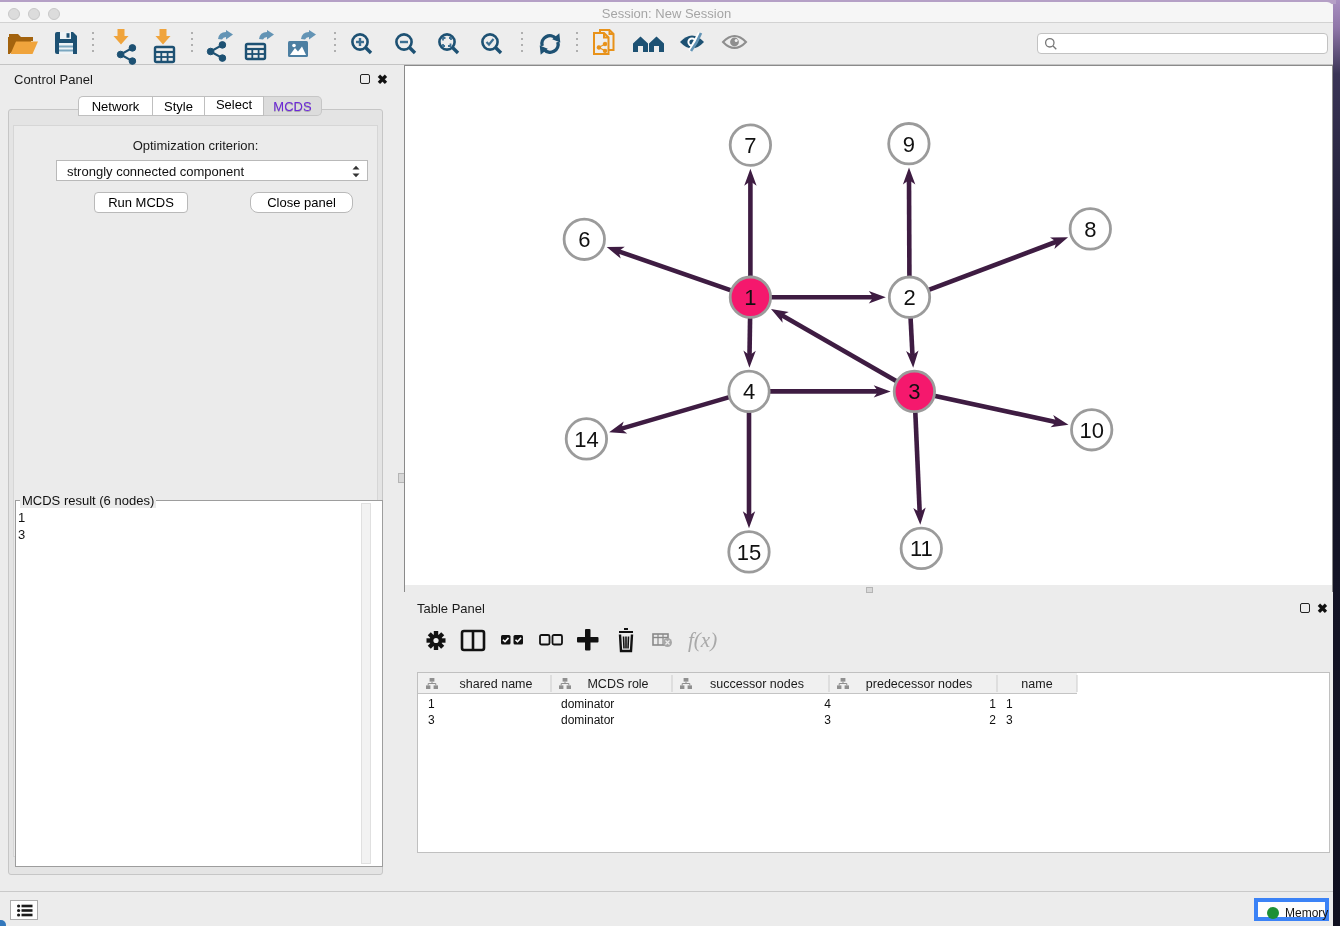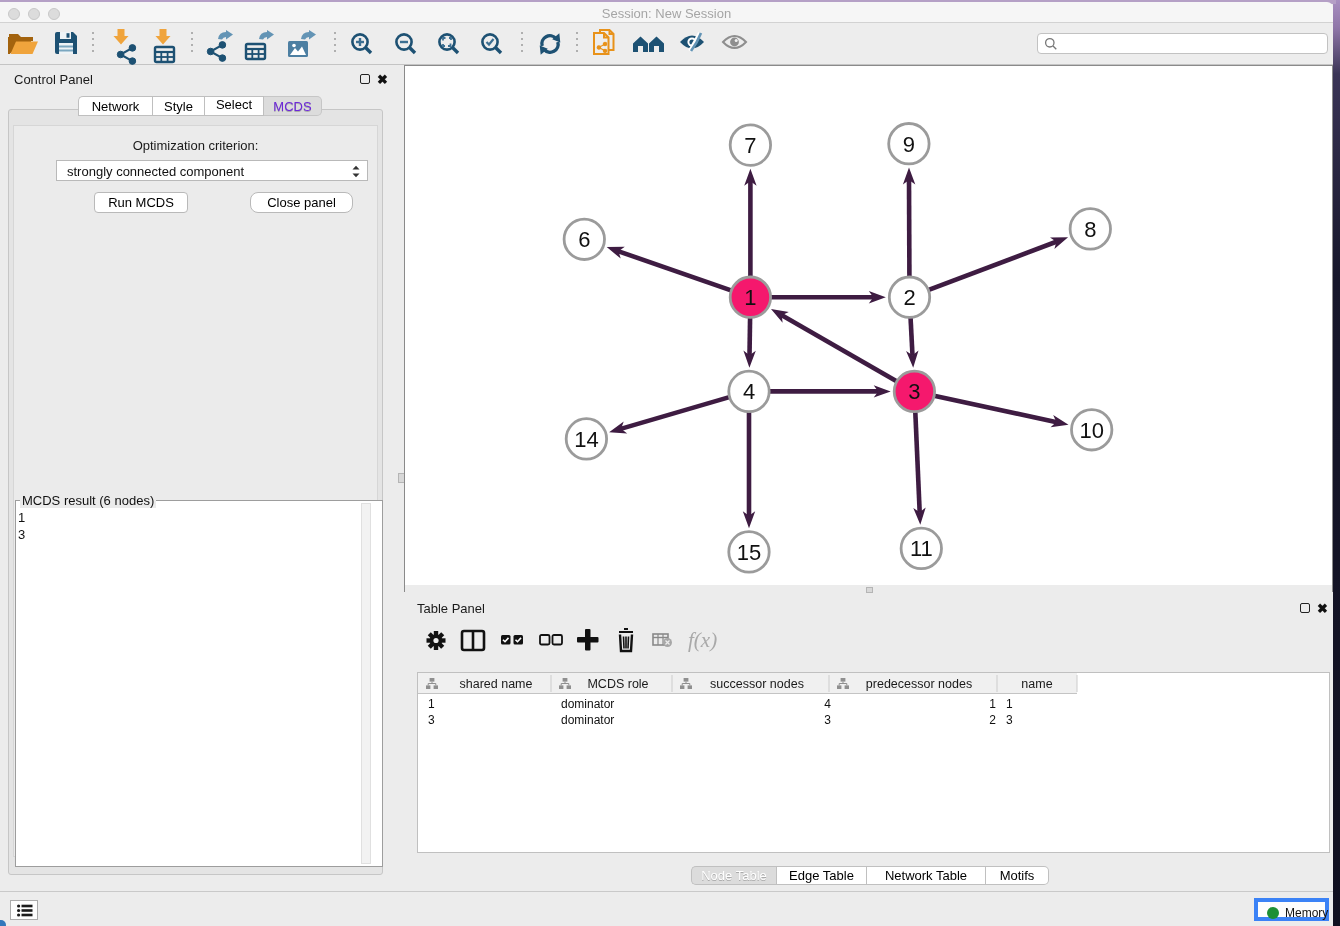--- a/index.html
+++ b/index.html
@@ -425,26 +425,20 @@
     </div>
     <div class="abs" style="left:0;top:40px;width:660px;height:16px;font-size:12px;color:#111;">
       <span class="abs" style="left:10px;">3</span>
         <span class="abs" style="left:143px;">dominator</span>
         <span class="abs" style="left:395px;width:18px;text-align:right;">3</span>
         <span class="abs" style="left:560px;width:18px;text-align:right;">2</span>
         <span class="abs" style="left:588px;">3</span>
     </div>
   </div>
 
-  <div class="abs" style="left:287px;top:273px;height:19px;display:flex;font-size:13px;">
-    <div style="width:85px;text-align:center;background:#dcdcdc;border:1px solid #c0c0c0;border-right:none;border-radius:5px 0 0 5px;padding-top:1px;color:#fff;text-shadow:0 1px 0 #aaa;">Node Table</div>
-    <div style="width:90px;text-align:center;background:#fff;border:1px solid #c0c0c0;border-right:none;padding-top:1px;">Edge Table</div>
-    <div style="width:120px;text-align:center;background:#fff;border:1px solid #c0c0c0;padding-top:1px;">Network Table</div>
-    <div style="width:63px;text-align:center;background:#fff;border:1px solid #c0c0c0;border-left:none;border-radius:0 5px 5px 0;padding-top:1px;">Motifs</div>
-  </div>
 </div>
 
 <div class="abs" style="left:0;top:891px;width:1333px;height:35px;background:#ececec;border-top:1px solid #c9c9c9;">
   <div class="abs" style="left:10px;top:8px;width:28px;height:20px;background:#fdfdfd;border:1px solid #ababab;">
     <svg class="abs" style="left:6px;top:3px;" width="16" height="13" viewBox="0 0 16 13">
         <g fill="#1a1a1a">
           <circle cx="1.6" cy="2" r="1.6"></circle>
           <circle cx="1.6" cy="6.5" r="1.6"></circle>
           <circle cx="1.6" cy="11" r="1.6"></circle>
           <rect x="4.5" y="0.7" width="11" height="2.6"></rect>

